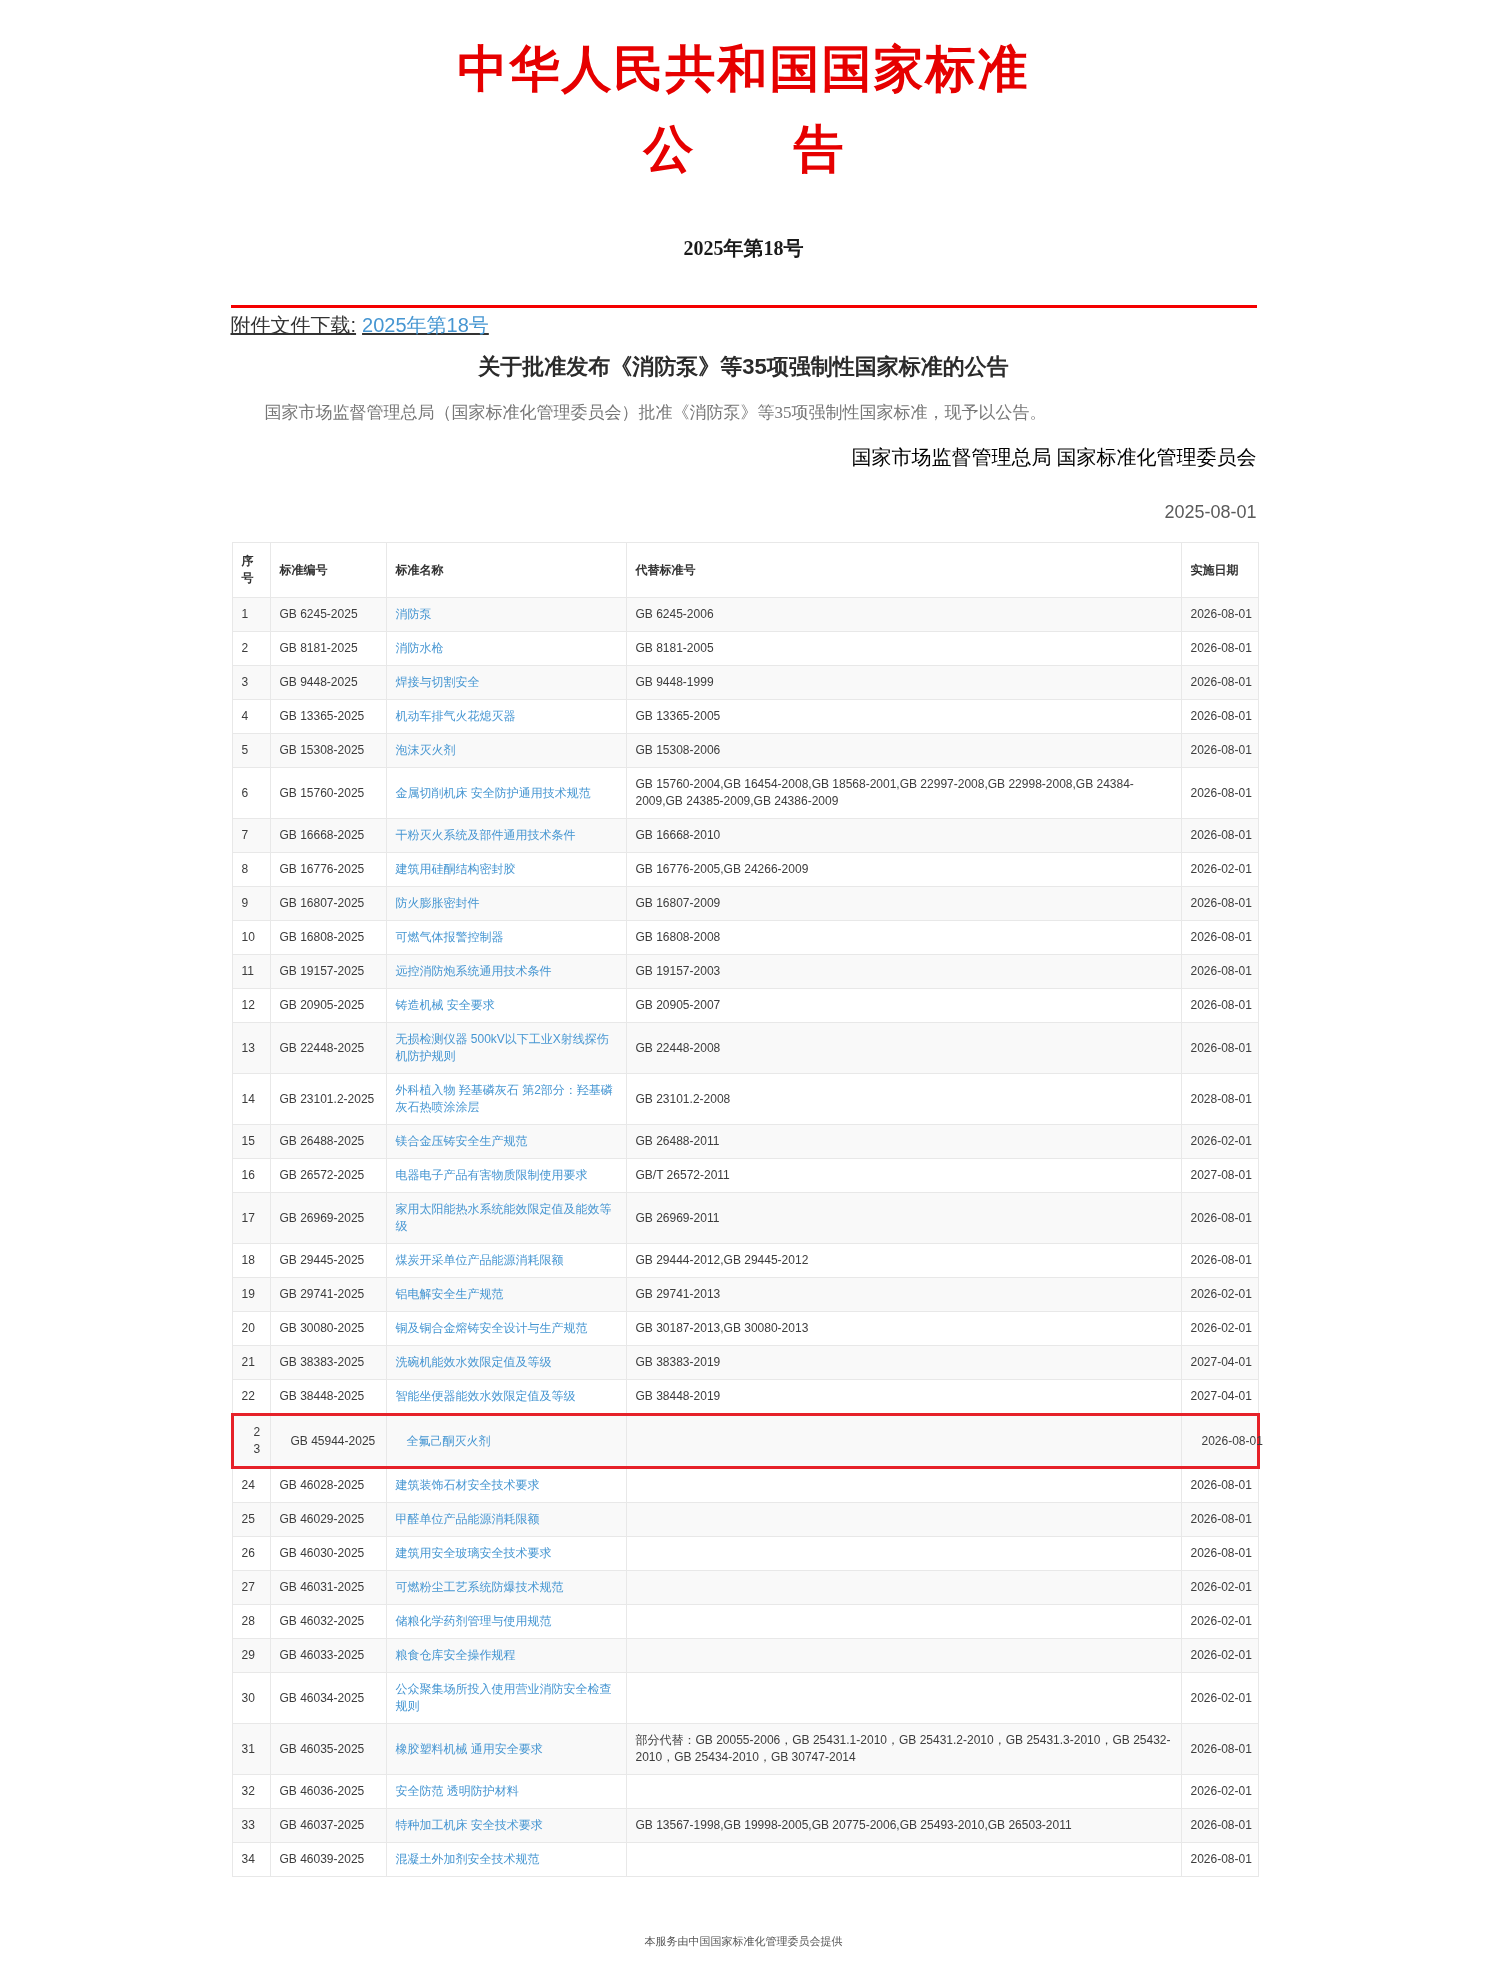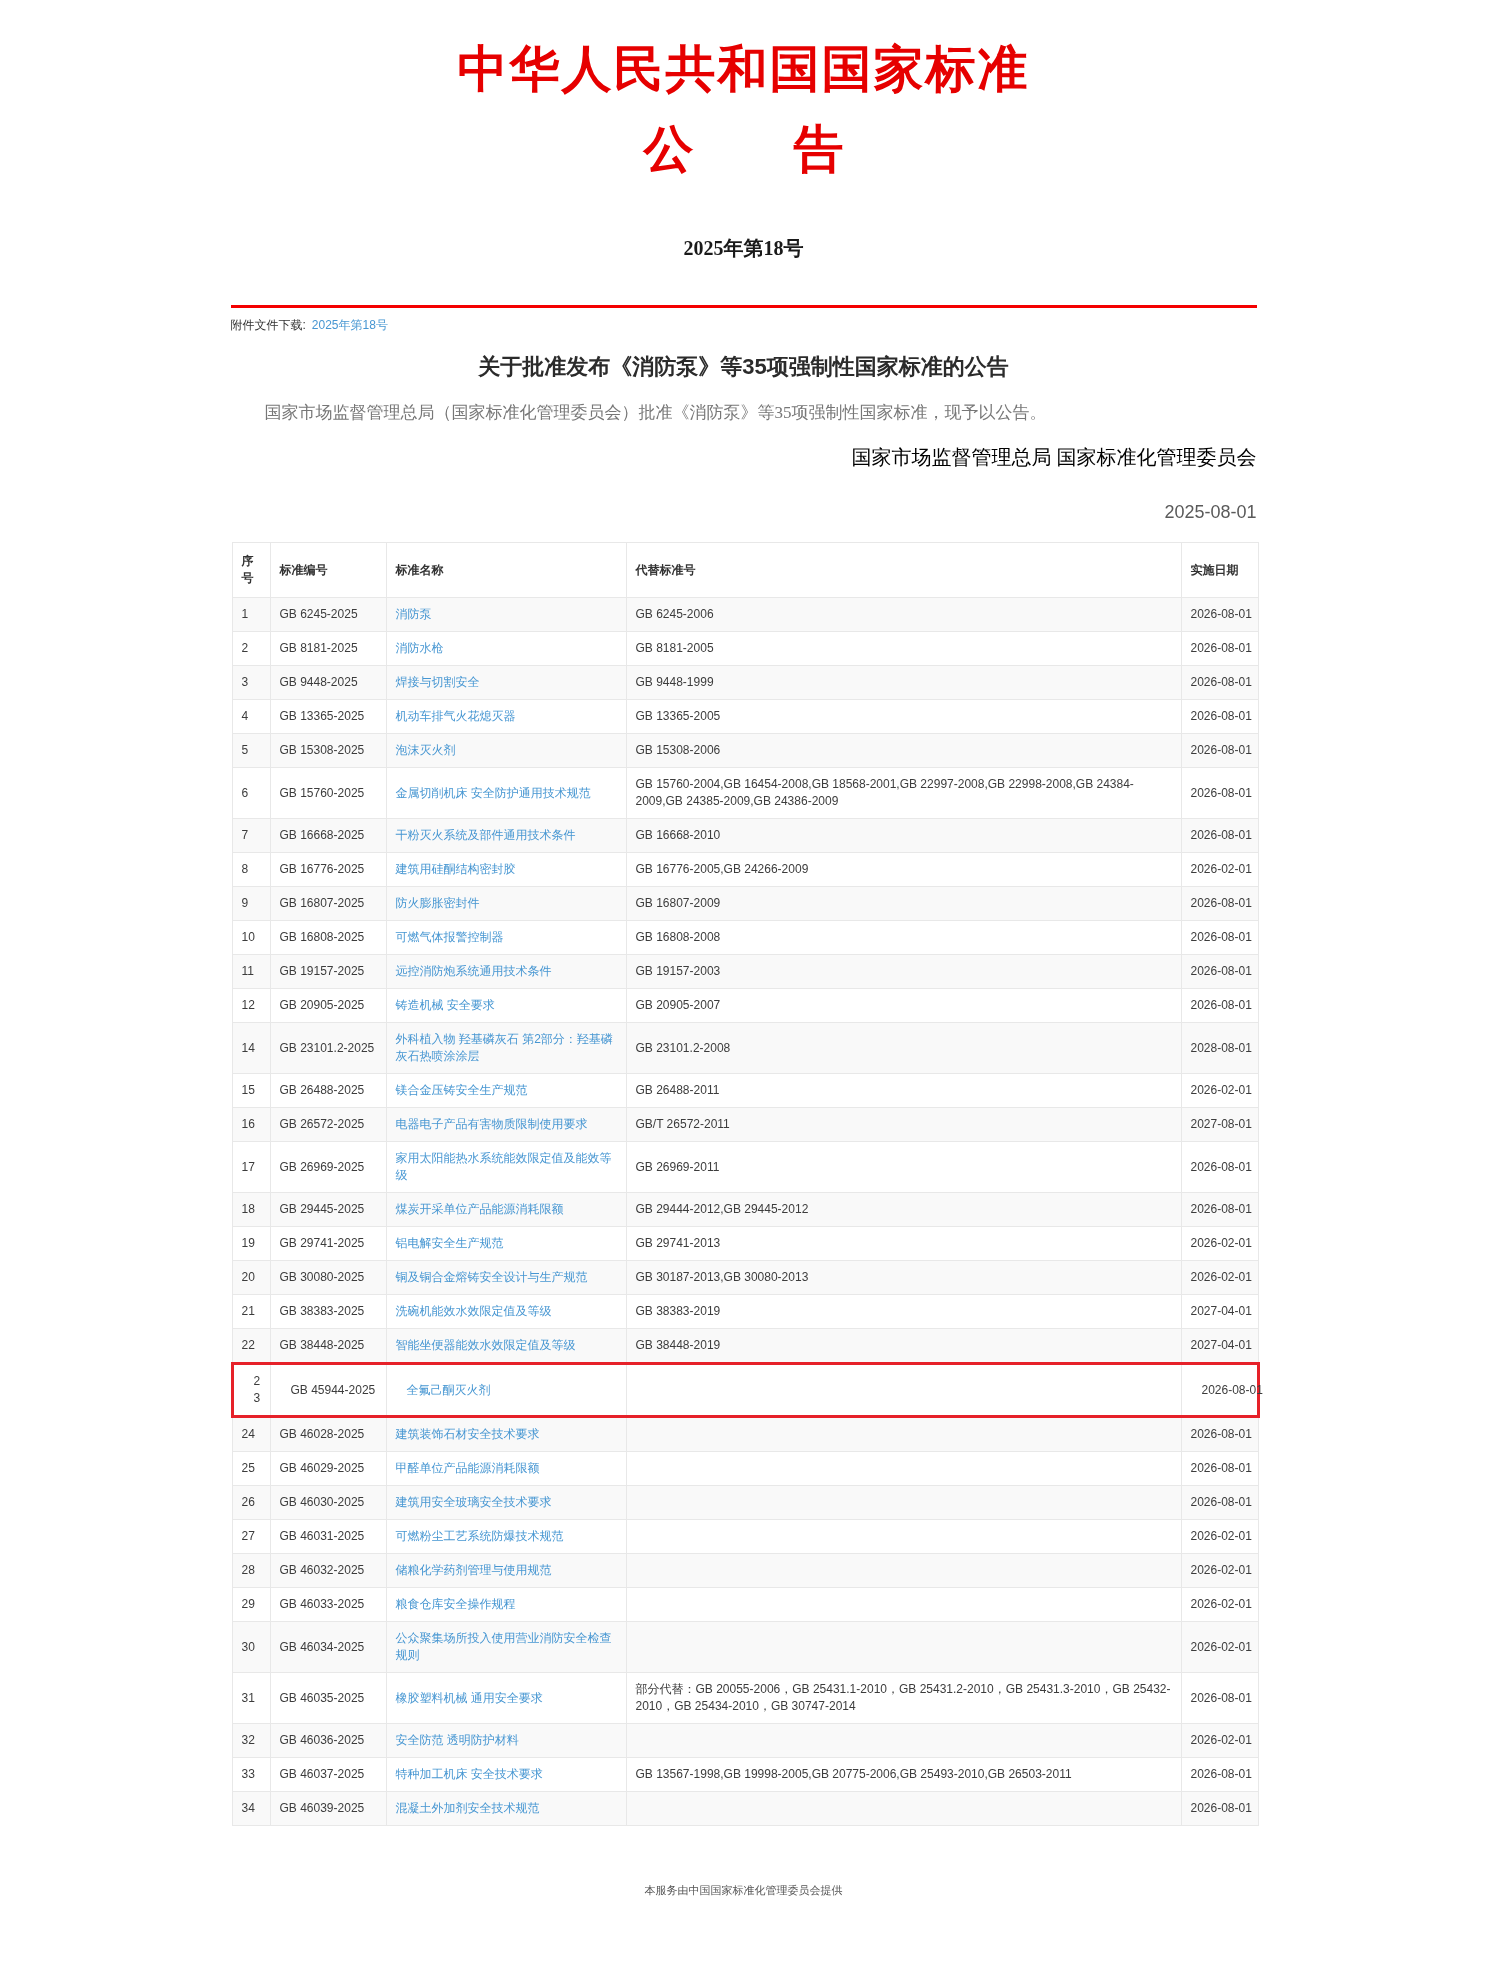--- a/index.html
+++ b/index.html
@@ -46,22 +46,23 @@
     font-size:20px;line-height:22px;
     color:#1a1a1a;
   }
   .red-rule{
     margin:46px 0 0 0;
     height:3px;border:0;
     background:var(--line-red);
   }
   .attachment{
     margin:7px 0 0 0;
-    font-size:12px;line-height:21px;
+    font-size:20px;line-height:21px;
     color:var(--ink);
+    text-decoration:underline;
   }
   .attachment a{
     color:var(--blue);text-decoration:none;margin-left:6px;
   }
   .doc-title{
     margin:17px 0 0 0;
     text-align:center;
     font-size:22px;line-height:27px;
     font-weight:bold;color:#2b2b2b;
   }
@@ -255,20 +256,27 @@
           <td class="date">2026-08-01</td>
         </tr>
         <tr>
           <td>12</td>
           <td class="code">GB 20905-2025</td>
           <td><a href="#">铸造机械 安全要求</a></td>
           <td>GB 20905-2007</td>
           <td class="date">2026-08-01</td>
         </tr>
         <tr>
+          <td>13</td>
+          <td class="code">GB 22448-2025</td>
+          <td><a href="#">无损检测仪器 500kV以下工业X射线探伤机防护规则</a></td>
+          <td>GB 22448-2008</td>
+          <td class="date">2026-08-01</td>
+        </tr>
+        <tr>
           <td>14</td>
           <td class="code">GB 23101.2-2025</td>
           <td><a href="#">外科植入物 羟基磷灰石 第2部分：羟基磷灰石热喷涂涂层</a></td>
           <td>GB 23101.2-2008</td>
           <td class="date">2028-08-01</td>
         </tr>
         <tr>
           <td>15</td>
           <td class="code">GB 26488-2025</td>
           <td><a href="#">镁合金压铸安全生产规范</a></td>

